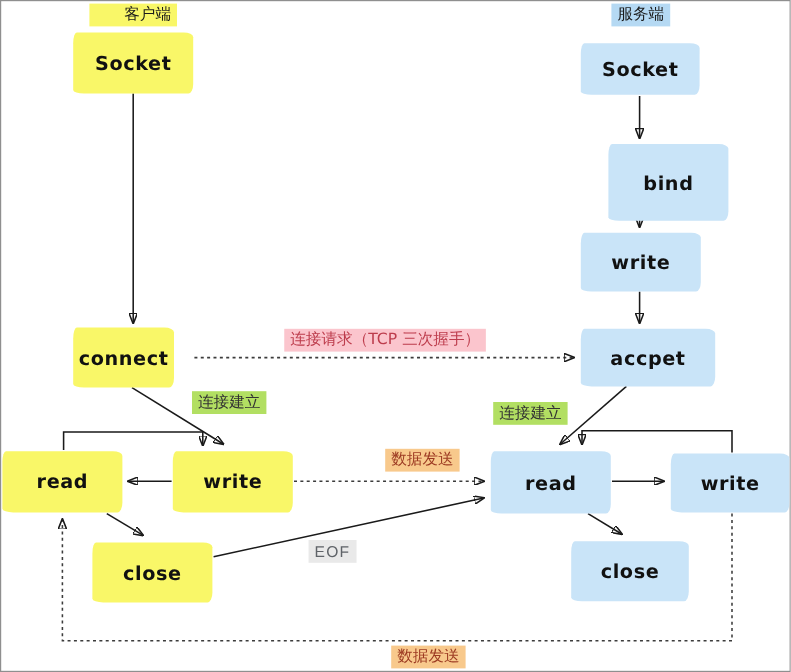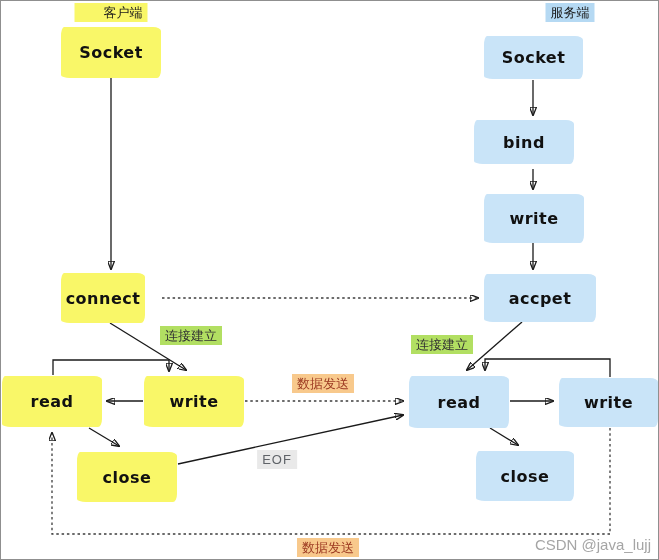--- a/index.html
+++ b/index.html
@@ -23,24 +23,24 @@
     border-radius:3px 8px 4px 9px / 9px 4px 8px 3px;
   }
   .node.yellow{background:var(--client-box-bg,#f9f768);}
   .node.blue{background:var(--server-box-bg,#c9e4f8);}
   .tag{
     position:absolute;transform:translateX(-50%);
     font-size:13px;line-height:17px;padding:1px 5px;color:#1a1a1a;
     white-space:nowrap;
   }
   .tag.yellow-tag{background:var(--client-header-bg,#f9f768);padding-left:29px;}
-  .tag.blue-tag{background:var(--server-header-bg,#b5d9f3);margin-left:36px;}
+  .tag.blue-tag{background:var(--server-header-bg,#b5d9f3);}
   .tag.pink-tag{background:var(--pink-bg,#fbc5cd);color:var(--pink-text,#bd3c4c);}
   .tag.green-tag{background:var(--green-bg,#b2df62);color:var(--green-text,#333333);}
-  .tag.orange-tag{background:var(--orange-bg,#f8c98c);color:var(--orange-text,#9c3a22);}
+  .tag.orange-tag{background:var(--orange-bg,#f8c98c);color:var(--orange-text,#9c3a22);margin-left:29px;}
   .tag.eof-tag{background:var(--eof-bg,#e9e9e9);color:var(--eof-text,#5f6368);
     font-family:"Liberation Sans",sans-serif;font-size:13px;letter-spacing:1px;}
   .watermark{
     position:absolute;right:7px;top:535px;
     font-family:"Liberation Sans",sans-serif;
     font-size:15px;color:var(--watermark-text,#a5a5a5);
     white-space:nowrap;
   }
 </style>
 </head>
@@ -90,40 +90,40 @@
   <div class="node yellow" style="left:143px;top:375px;width:100px;height:51px">
     <span>write</span>
   </div>
   <div class="node yellow" style="left:76px;top:451px;width:100px;height:50px">
     <span>close</span>
   </div>
 
   <div class="node blue" style="left:483px;top:35px;width:99px;height:43px">
     <span>Socket</span>
   </div>
-  <div class="node blue" style="left:473px;top:119px;width:100px;height:44px">
+  <div class="node blue" style="left:506px;top:119px;width:100px;height:64px">
     <span>bind</span>
   </div>
   <div class="node blue" style="left:483px;top:193px;width:100px;height:49px">
     <span>write</span>
   </div>
   <div class="node blue" style="left:483px;top:273px;width:112px;height:48px">
     <span>accpet</span>
   </div>
   <div class="node blue" style="left:408px;top:375px;width:100px;height:52px">
     <span>read</span>
   </div>
   <div class="node blue" style="left:558px;top:377px;width:99px;height:49px">
     <span>write</span>
   </div>
   <div class="node blue" style="left:475px;top:450px;width:98px;height:50px">
     <span>close</span>
   </div>
 
+  <div class="tag pink-tag" style="left:320px;top:273px">连接请求（TCP 三次握手）</div>
   <div class="tag green-tag" style="left:190px;top:325px">连接建立</div>
   <div class="tag green-tag" style="left:441px;top:334px">连接建立</div>
   <div class="tag orange-tag" style="left:322px;top:373px">数据发送</div>
   <div class="tag orange-tag" style="left:327px;top:537px">数据发送</div>
   <div class="tag eof-tag" style="left:276px;top:449px">EOF</div>
 
-  <div class="watermark">CSDN @java_lujj</div>
 
 </div>
 
 </body></html>

